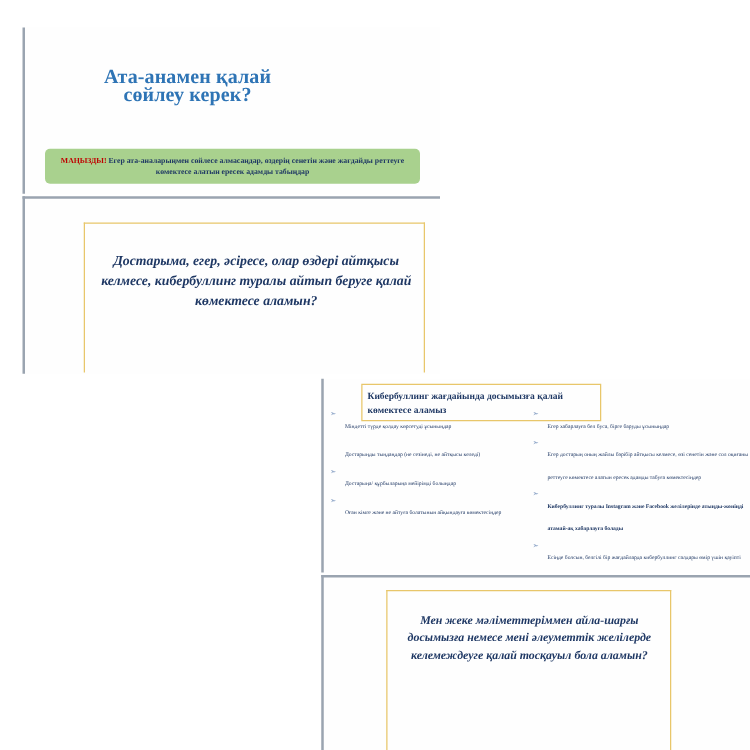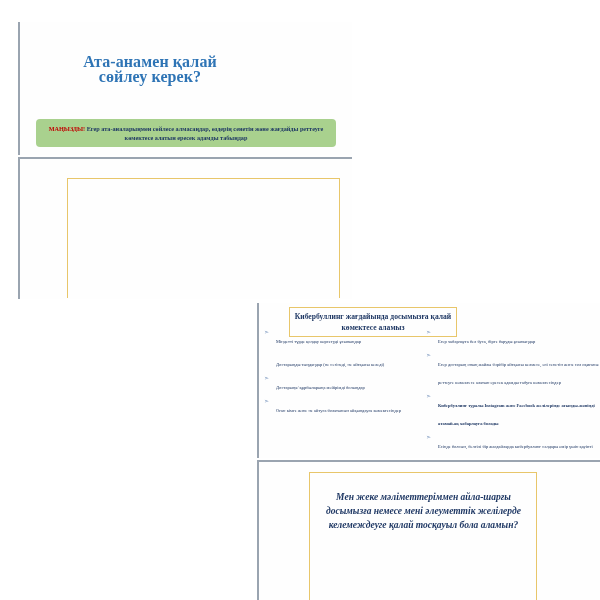--- a/index.html
+++ b/index.html
@@ -77,25 +77,24 @@
     font-size:11px;
     line-height:16px;
   }
 
   
   #slide-help{
     left:257px; top:303px; width:345px; height:155px;
   }
   .help-title{
     position:absolute;
-    left:30px; top:4px; width:168px;
+    left:30px; top:4px; width:192px;
     border:1px solid #e8c66a;
     box-sizing:border-box;
     padding:3px 4px;
-    text-align:center;
     font-size:7.6px;
     line-height:11px;
     font-weight:bold;
     color:#1f3864;
     background:transparent;
   }
   .col{
     position:absolute;
     top:26px;
   }
@@ -148,20 +147,21 @@
 
   <div class="important-bar">
     <span class="lead">МАҢЫЗДЫ!</span><span> Егер ата-аналарыңмен сөйлесе алмасаңдар, өздерің сенетін және жағдайды реттеуге көмектесе алатын ересек адамды табыңдар</span>
   </div>
 </div>
 
 <div class="slide slide-edge-left slide-edge-top" id="slide-friends">
 
   <div class="q-frame" id="frame-friends"></div>
 
+  <div class="q-text" id="text-friends">Достарыма, егер, әсіресе, олар өздері айтқысы келмесе, кибербуллинг туралы айтып беруге қалай көмектесе аламын?</div>
 </div>
 
 <div class="slide slide-edge-left" id="slide-help">
 
   <div class="help-title">Кибербуллинг жағдайында досымызға қалай көмектесе аламыз</div>
 
   <div class="col" id="col-left">
     <div class="bullet-row">
       <span class="marker">➣</span>
       <span class="body plain">Міндетті түрде қолдау көрсетуді ұсыныңдар</span>

